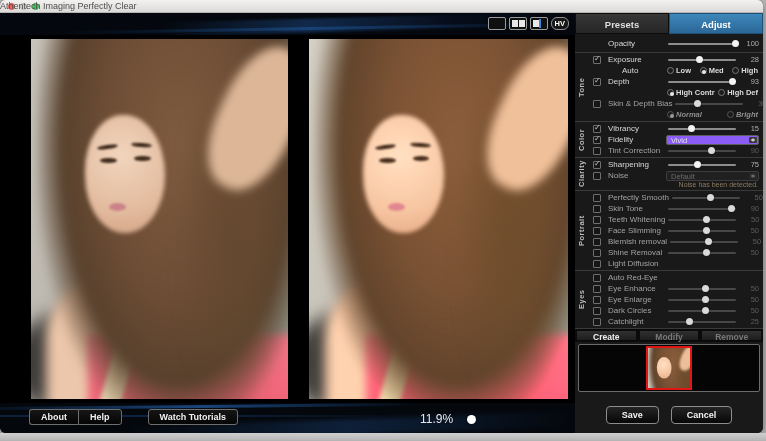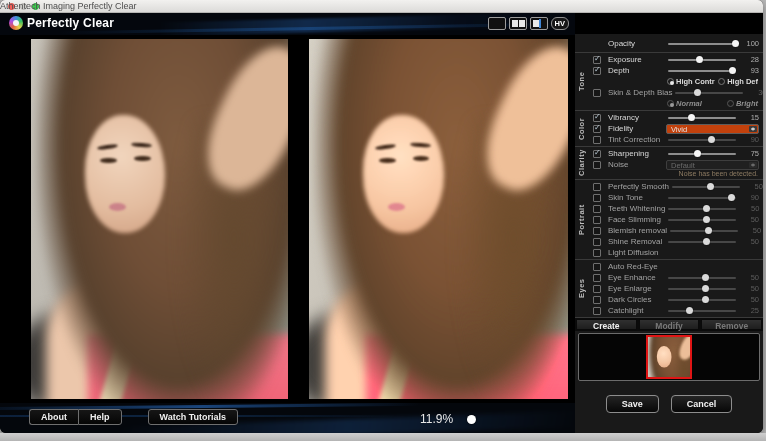--- a/index.html
+++ b/index.html
@@ -77,21 +77,21 @@
   .row.dim .val{color:#5d5d5d;}
   .rgroup{grid-column:3/5;display:flex;justify-content:space-between;align-items:center;padding:0 1px;}
   .ritem{display:flex;align-items:center;gap:2px;}
   .radio{width:7px;height:7px;border:1px solid #787878;border-radius:50%;background:#1b1b1b;position:relative;}
   .radio.on::after{content:"";position:absolute;left:1.5px;top:1.5px;width:4px;height:4px;border-radius:50%;background:#e9e9e9;}
   .radio.dimmed{border-color:#555;}
   .radio.dimmed.on::after{background:#9a9a9a;}
   .rlbl{font-size:7.5px;font-weight:bold;color:#dcdcdc;white-space:nowrap;}
   .rlbl.dimmed{color:#8e8e8e;font-style:italic;}
   .sublbl{font-size:8px;color:#d8d8d8;padding-left:14px;}
-  .dd{grid-column:3/5;height:10px;background:#c2410c;border:1px solid #5c5c5c;border-radius:2px;position:relative;font-size:7.5px;color:#e2e2e2;line-height:9px;padding:0 12px 0 4px;}
+  .dd{grid-column:3/5;height:10px;background:#8b5cf6;border:1px solid #5c5c5c;border-radius:2px;position:relative;font-size:7.5px;color:#e2e2e2;line-height:9px;padding:0 12px 0 4px;}
   .dd.dim{background:#202020;border-color:#3e3e3e;color:#6a6a6a;}
   .dd .step{position:absolute;right:1px;top:1px;width:8px;bottom:1px;background:#3a3a3a;border-radius:1px;}
   .dd.dim .step{background:#2a2a2a;}
   .dd .step::before{content:"";position:absolute;left:2px;top:1px;border-left:2px solid transparent;border-right:2px solid transparent;border-bottom:3px solid #cdcdcd;}
   .dd .step::after{content:"";position:absolute;left:2px;bottom:1px;border-left:2px solid transparent;border-right:2px solid transparent;border-top:3px solid #cdcdcd;}
   .dd.dim .step::before{border-bottom-color:#6a6a6a;}
   .dd.dim .step::after{border-top-color:#6a6a6a;}
   .noterow{height:8px;text-align:right;font-size:7px;color:#8d7b62;padding-right:5px;line-height:8px;}
 
   .actionsbar{display:flex;gap:2px;height:14px;background:#0b0b0b;border-top:1px solid #3a3a3a;padding:1px 1px;}
@@ -129,38 +129,38 @@
         <span class="light red"></span>
         <span class="light mid"></span>
         <span class="light grn"></span>
       </div>
       <div class="wtitle">Athentech Imaging Perfectly Clear</div>
     </div>
 
     <div class="header">
       <div class="streak1"></div>
       <div class="streak2"></div>
-      <div class="logo">
-        <span class="logo-icon"></span>
-        <span class="logo-text">Perfectly Clear</span>
-      </div>
       <div class="viewbar">
         <span class="vicon"></span>
         <span class="vicon">
             <span class="half hl"></span>
             <span class="half hr"></span>
           </span>
         <span class="vicon">
             <span class="half hl"></span>
             <span class="vline"></span>
           </span>
         <span class="hv">HV</span>
       </div>
     </div>
 
+    <div class="tabs">
+      <div class="tab presets">Presets</div>
+      <div class="tab adjust">Adjust</div>
+    </div>
 
     <div class="canvas">
       <div class="photo before">
         <div class="ph blob"></div>
         <div class="ph chest"></div>
         <div class="ph dress"></div>
         <div class="ph strap"></div>
         <div class="ph neck"></div>
         <div class="ph hair"></div>
         <div class="ph hair2"></div>
@@ -209,20 +209,38 @@
         <div class="row">
           <span class="cb on"></span>
           <span class="lbl">Exposure</span>
           <span class="slider">
               <span class="track"></span>
               <span class="thumb" style="left:46%"></span>
             </span>
           <span class="val">28</span>
         </div>
         <div class="row">
+          <span></span>
+          <span class="sublbl">Auto</span>
+          <span class="rgroup">
+            <span class="ritem">
+                <span class="radio"></span>
+                <span class="rlbl">Low</span>
+              </span>
+            <span class="ritem">
+                <span class="radio on"></span>
+                <span class="rlbl">Med</span>
+              </span>
+            <span class="ritem">
+                <span class="radio"></span>
+                <span class="rlbl">High</span>
+              </span>
+          </span>
+        </div>
+        <div class="row">
           <span class="cb on"></span>
           <span class="lbl">Depth</span>
           <span class="slider">
               <span class="track"></span>
               <span class="thumb" style="left:92%"></span>
             </span>
           <span class="val">93</span>
         </div>
         <div class="row">
           <span></span>

